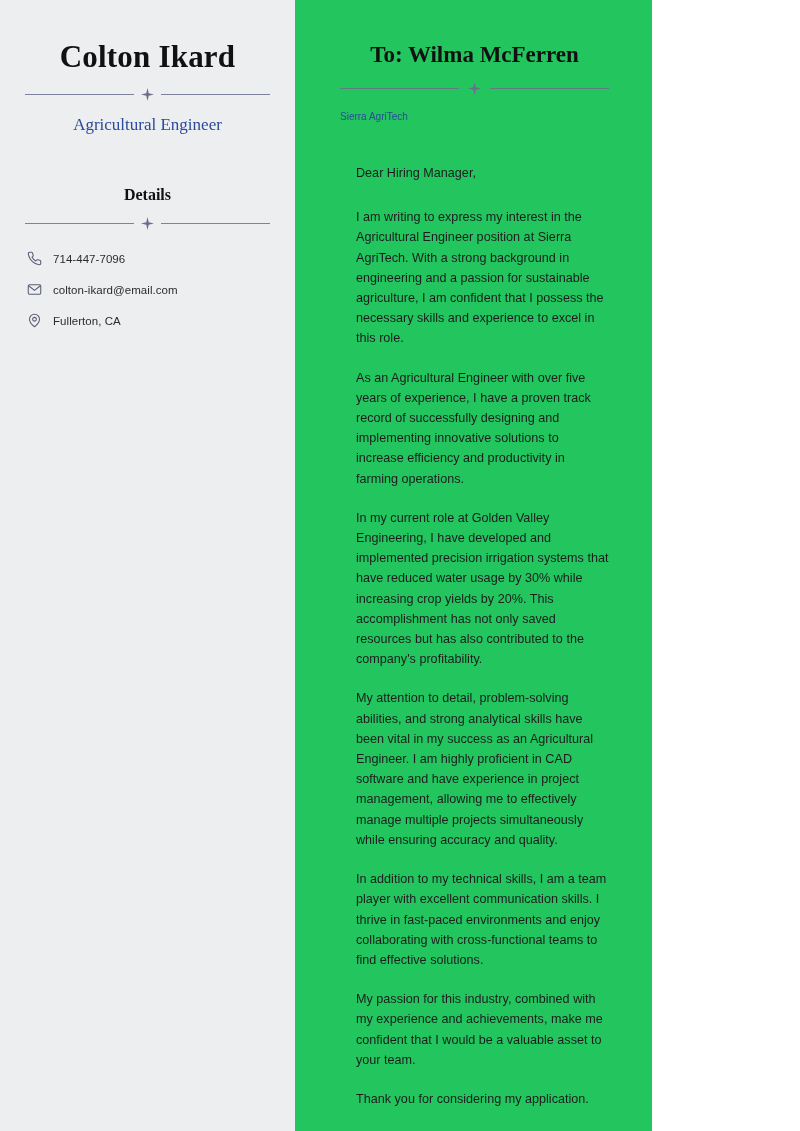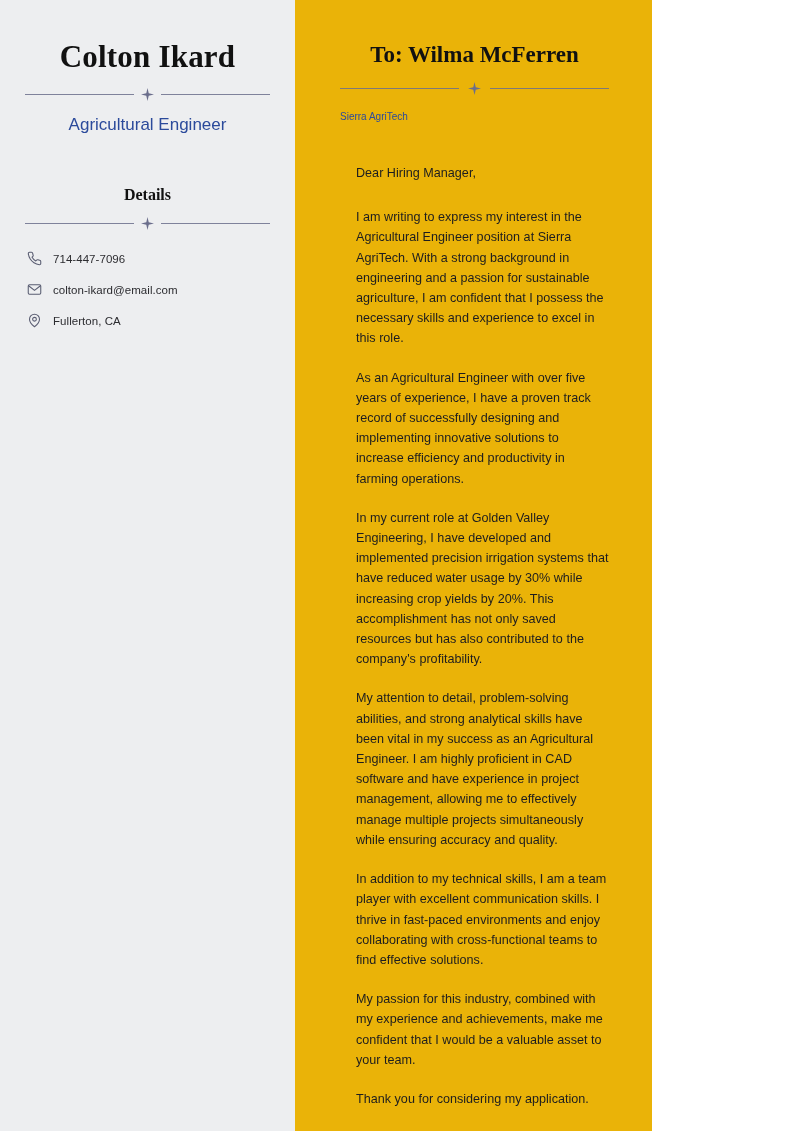--- a/index.html
+++ b/index.html
@@ -58,21 +58,21 @@
     background: #6b6e8c;
     opacity: 0.85;
   }
   .divider .star {
     flex: 0 0 auto;
     margin: 0 7px;
     line-height: 0;
   }
 
   .job-title {
-    font-family: Liberation Sans, sans-serif;
+    font-family: Liberation Serif, serif;
     font-size: 17px;
     line-height: 24px;
     color: #2b4a9b;
     text-align: center;
     margin: 12px 0 0 0;
     white-space: nowrap;
   }
 
   .section-heading {
     font-family: "Liberation Serif", serif;
@@ -111,21 +111,21 @@
     line-height: 16px;
     color: #2c2c30;
     letter-spacing: 0.05px;
     white-space: nowrap;
   }
 
   
   .content {
     flex: 1;
     height: 1131px;
-    background: #eab308;
+    background: #22c55e;
     box-sizing: border-box;
     padding: 40px 43px 0 45px;
   }
 
   .recipient-name {
     font-family: "Liberation Serif", serif;
     font-weight: bold;
     font-size: 23px;
     line-height: 30px;
     color: #111111;

